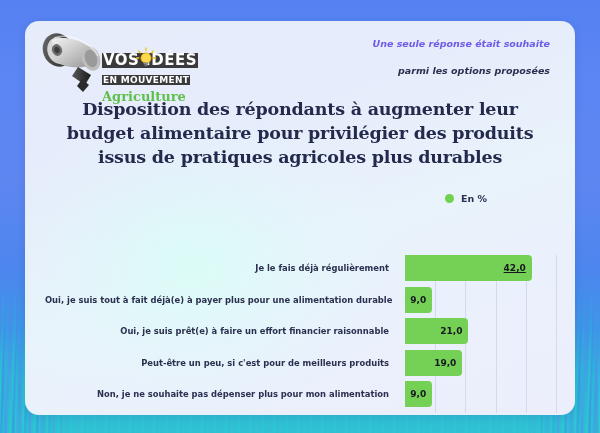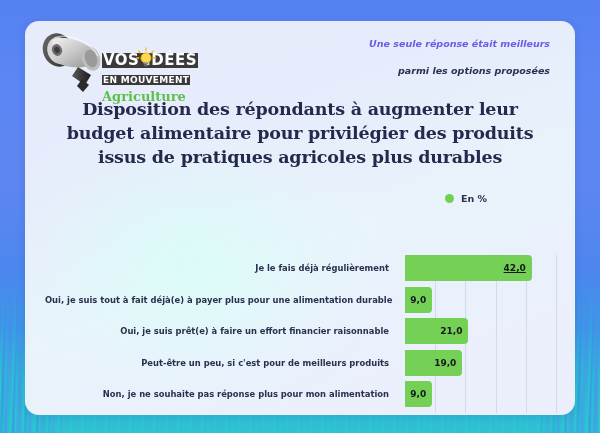--- a/index.html
+++ b/index.html
@@ -311,21 +311,21 @@
         <rect x="8.6" y="15.4" width="4.8" height="2.2" rx="0.8" fill="#8a8a8a"></rect>
         <rect x="9.1" y="17.4" width="3.8" height="1.8" rx="0.8" fill="#6a6a6a"></rect>
       </svg>
       <div class="brand-line1">VOS IDÉES</div>
       <div class="brand-line2">EN MOUVEMENT</div>
       <div class="brand-sub">Agriculture</div>
     </div>
   </div>
 
   <div id="note">
-    <div class="n1">Une seule réponse était meilleurs</div>
+    <div class="n1">Une seule réponse était souhaite</div>
     <div class="n2">parmi les options proposées</div>
   </div>
 
   <div id="headline">Disposition des répondants à augmenter leur budget alimentaire pour privilégier des produits issus de pratiques agricoles plus durables</div>
 
   <div id="legend">
     <span class="swatch"></span>
     <span class="lbl">En %</span>
   </div>
 
@@ -352,21 +352,21 @@
           <div class="cat-label">Oui, je suis prêt(e) à faire un effort financier raisonnable</div>
           <div class="bar" style="left: 360px; width: 63.42px; background: rgb(116, 209, 85);"></div>
           <div class="bar-value" style="left: 393.42px; width: 24px; text-align: right;">21,0</div>
         </div>
         <div class="row" style="top: 94.5px;">
           <div class="cat-label">Peut-être un peu, si c'est pour de meilleurs produits</div>
           <div class="bar" style="left: 360px; width: 57.38px; background: rgb(116, 209, 85);"></div>
           <div class="bar-value" style="left: 387.38px; width: 24px; text-align: right;">19,0</div>
         </div>
         <div class="row" style="top: 126px;">
-          <div class="cat-label">Non, je ne souhaite pas réponse plus pour mon alimentation</div>
+          <div class="cat-label">Non, je ne souhaite pas dépenser plus pour mon alimentation</div>
           <div class="bar" style="left: 360px; width: 27.18px; background: rgb(116, 209, 85);"></div>
           <div class="bar-value" style="left: 357.18px; width: 24px; text-align: right;">9,0</div>
         </div>
       </div>
     <div id="axis">
         <span class="tick" style="left: 0px;">0</span>
         <span class="tick" style="left: 30.2px;">10</span>
         <span class="tick" style="left: 60.4px;">20</span>
         <span class="tick" style="left: 90.6px;">30</span>
         <span class="tick" style="left: 120.8px;">40</span>

